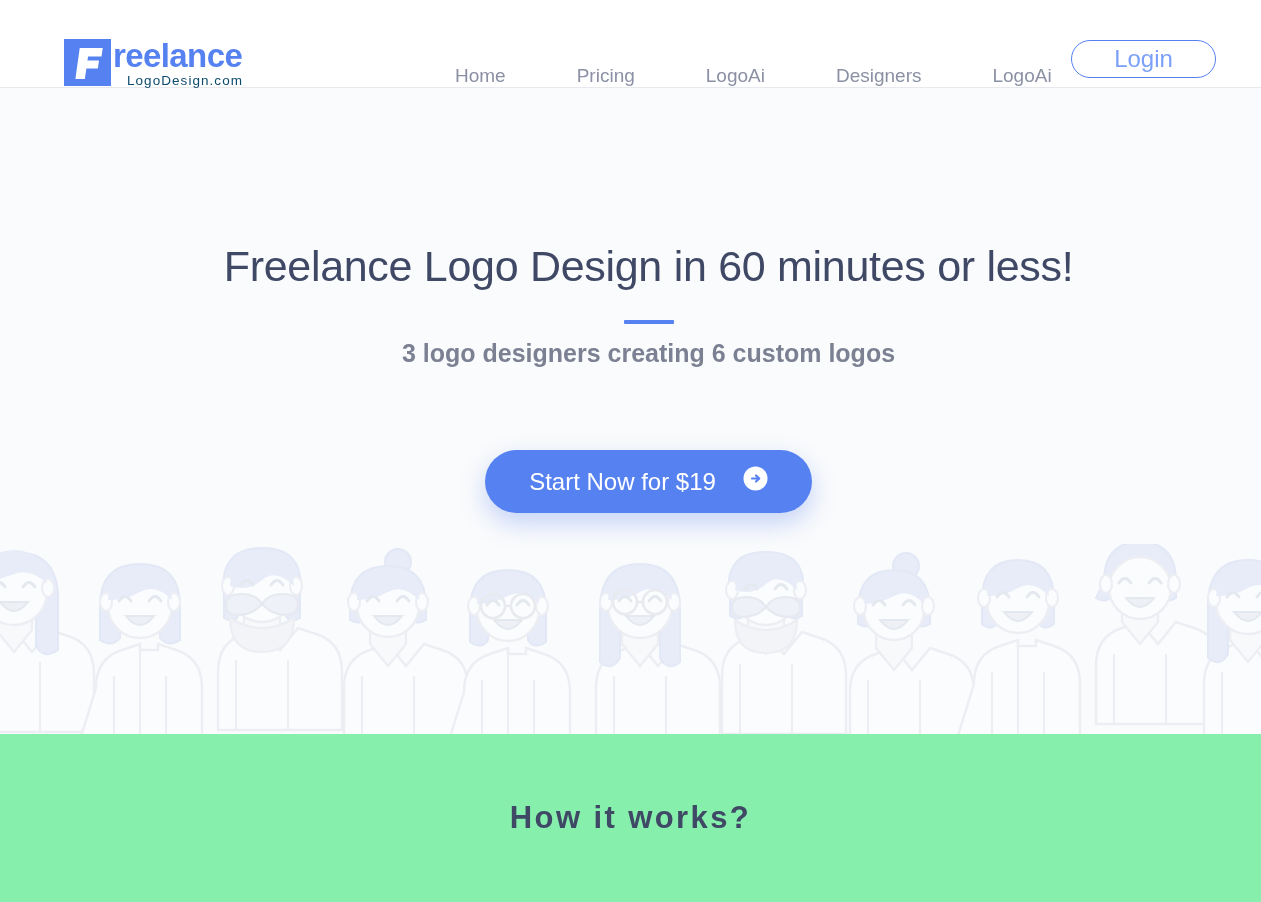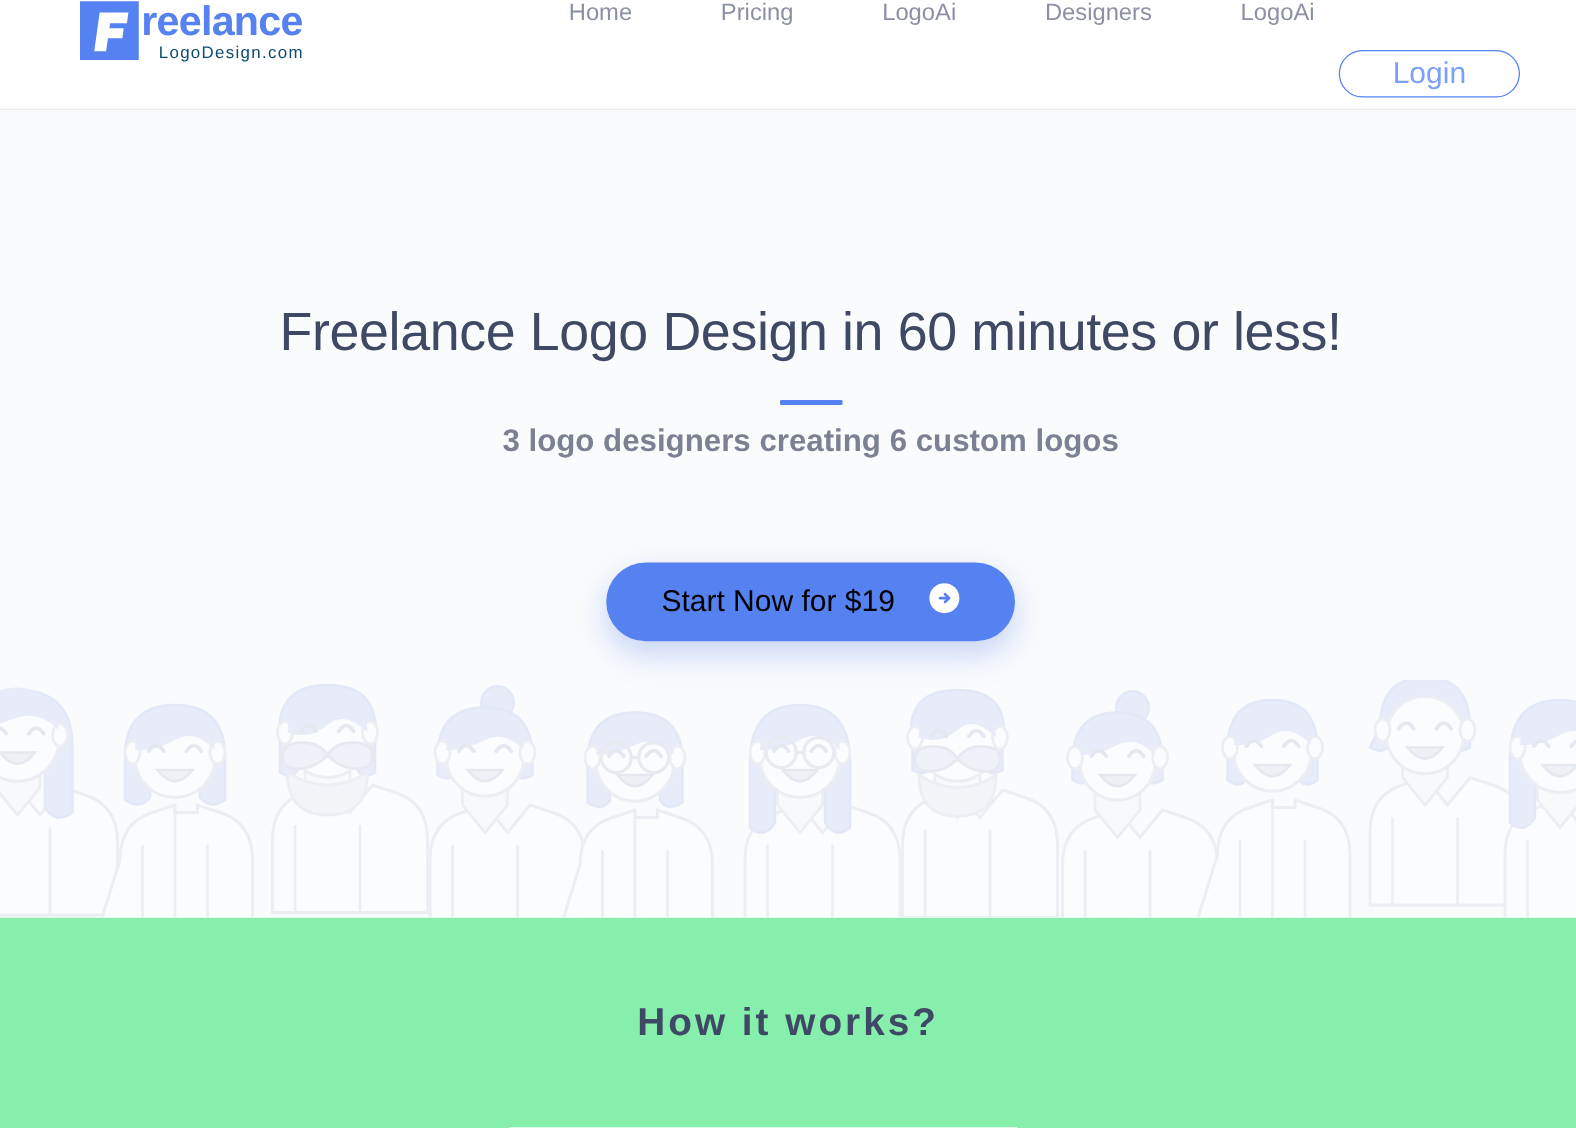--- a/index.html
+++ b/index.html
@@ -11,21 +11,21 @@
     background: #ffffff;
     font-family: "Liberation Sans", sans-serif;
   }
 
   
   .header {
     height: 88px;
     background: #ffffff;
     border-bottom: 1px solid #e8e9ed;
     display: flex;
-    align-items: flex-start;
+    align-items: flex-end;
     position: relative;
   }
 
   .logo {
     display: flex;
     align-items: center;
     margin-left: 64px;
     cursor: pointer;
   }
   .logo-mark {
@@ -127,21 +127,21 @@
     line-height: 34px;
     font-weight: bold;
   }
 
   .cta-wrap { margin-top: 80px; }
   .cta-btn {
     display: inline-flex;
     align-items: center;
     gap: 27px;
     background: #5581f1;
-    color: #000000;
+    color: #ffffff;
     border: none;
     border-radius: 34px;
     padding: 0 44px;
     height: 63px;
     font-size: 24px;
     font-family: "Liberation Sans", sans-serif;
     cursor: pointer;
     box-shadow: 0 10px 26px rgba(85,129,241,0.33);
   }
   .cta-arrow { display: block; }

